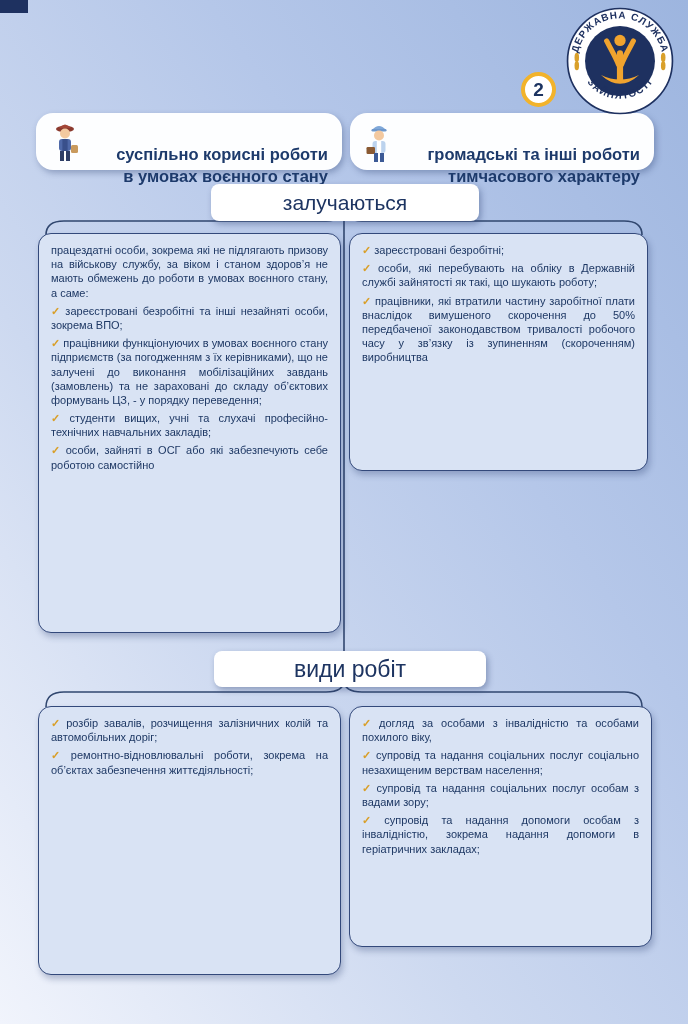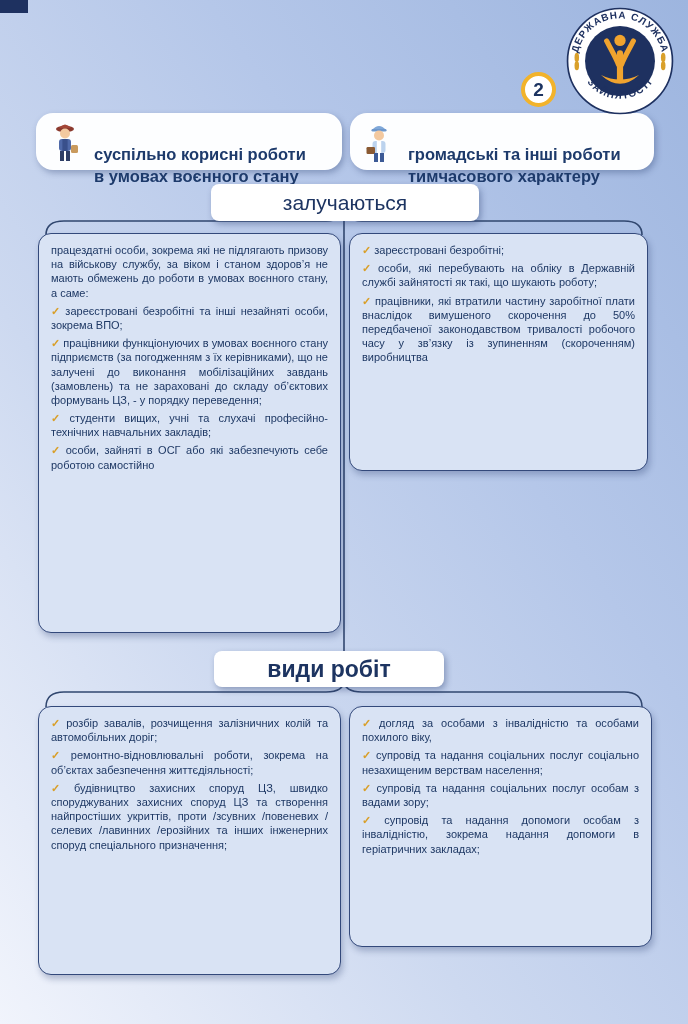--- a/index.html
+++ b/index.html
@@ -18,29 +18,29 @@
              background:#ffffff; border:4px solid #f2b32b; color:#1d3461; font-size:19px; font-weight:700;
              display:flex; align-items:center; justify-content:center; z-index:5; }
   .logo { position:absolute; right:14px; top:7px; width:108px; height:108px; z-index:4; }
 
   
   .pill { position:absolute; top:113px; height:57px; background:#fdfeff; border-radius:17px;
           box-shadow:2px 3px 6px rgba(40,60,110,0.35); display:flex; align-items:center; z-index:3; }
   .pill.left  { left:36px;  width:306px; }
   .pill.right { left:350px; width:304px; }
   .pill .iconbox { width:58px; display:flex; align-items:center; justify-content:center; }
-  .pill .ptext { flex:1; text-align:left; color:#1d3a6b; font-size:16.5px; font-weight:700;
+  .pill .ptext { flex:1; text-align:right; color:#1d3a6b; font-size:16.5px; font-weight:700;
                  line-height:1.28; padding-right:14px;margin-top:48px; }
 
   
   .secbox { position:absolute; background:#ffffff; border-radius:8px; color:#1d3461;
             box-shadow:2px 3px 6px rgba(40,60,110,0.4); display:flex; align-items:center;
             justify-content:center; z-index:3; }
   .secbox.involved { left:211px; top:184px; width:268px; height:37px; font-size:21px; }
-  .secbox.worktypes { left:214px; top:651px; width:230px; height:36px; font-size:23px;font-weight:bold; }
+  .secbox.worktypes { left:214px; top:651px; width:272px; height:36px; font-size:23px; }
 
   
   .connectors { position:absolute; left:0; top:0; width:688px; height:1024px; z-index:1; pointer-events:none; }
 
   
   .panel { position:absolute; background:#d9e3f4; border:1.5px solid #33497b; border-radius:13px;
            padding:9px 12px 8px 12px; color:#1e3864; font-size:11px; line-height:1.29;
            box-shadow:2px 4px 6px rgba(40,60,110,0.3); z-index:2; }
   .panel .item { text-align:justify; margin-bottom:4px; }
   .panel .item:last-child { margin-bottom:0; }
@@ -151,21 +151,20 @@
     <div class="item"><span class="check">✓</span><span>зареєстровані безробітні;</span></div>
     <div class="item"><span class="check">✓</span><span>особи, які перебувають на обліку в Державній службі зайнятості як такі, що шукають роботу;</span></div>
     <div class="item"><span class="check">✓</span><span>працівники, які втратили частину заробітної плати внаслідок вимушеного скорочення до 50% передбаченої законодавством тривалості робочого часу у зв’язку із зупиненням (скороченням) виробництва</span></div>
   </div>
 
   <div class="secbox worktypes">види робіт</div>
 
   <div class="panel bl">
     <div class="item"><span class="check">✓</span><span>розбір завалів, розчищення залізничних колій та автомобільних доріг;</span></div>
     <div class="item"><span class="check">✓</span><span>ремонтно-відновлювальні роботи, зокрема на об’єктах забезпечення життєдіяльності;</span></div>
-    <div class="item"><span class="check">✓</span><span>будівництво захисних споруд ЦЗ, швидко споруджуваних захисних споруд ЦЗ та створення найпростіших укриттів, проти /зсувних /повеневих /селевих /лавинних /ерозійних та інших інженерних споруд спеціального призначення;</span></div>
   </div>
 
   <div class="panel br">
     <div class="item"><span class="check">✓</span><span>догляд за особами з інвалідністю та особами похилого віку,</span></div>
     <div class="item"><span class="check">✓</span><span>супровід та надання соціальних послуг соціально незахищеним верствам населення;</span></div>
     <div class="item"><span class="check">✓</span><span>супровід та надання соціальних послуг особам з вадами зору;</span></div>
     <div class="item"><span class="check">✓</span><span>супровід та надання допомоги особам з інвалідністю, зокрема надання допомоги в геріатричних закладах;</span></div>
   </div>
 
 </div>

